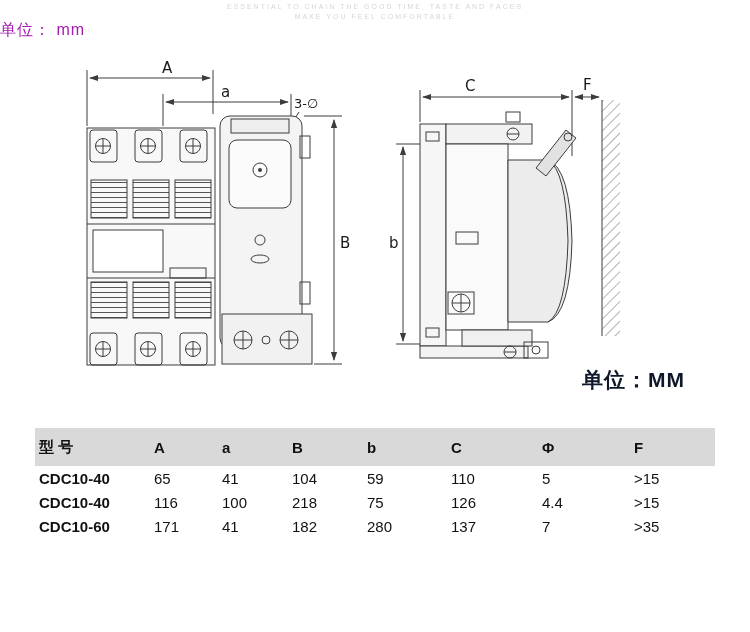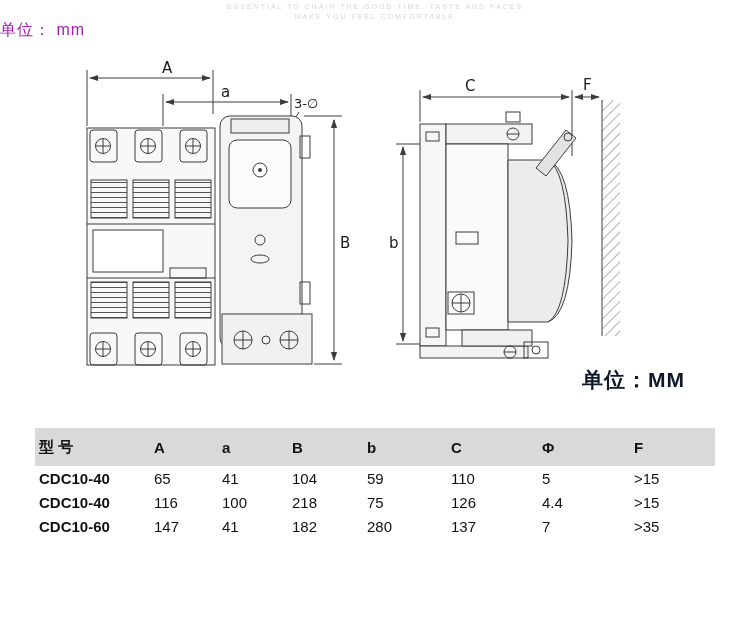--- a/index.html
+++ b/index.html
@@ -232,21 +232,21 @@
         <td>116</td>
         <td>100</td>
         <td>218</td>
         <td>75</td>
         <td>126</td>
         <td>4.4</td>
         <td>&gt;15</td>
       </tr>
       <tr>
         <td class="model">CDC10-60</td>
-        <td>147</td>
+        <td>171</td>
         <td>41</td>
         <td>182</td>
         <td>280</td>
         <td>137</td>
         <td>7</td>
         <td>&gt;35</td>
       </tr>
     </tbody>
   </table>
 

